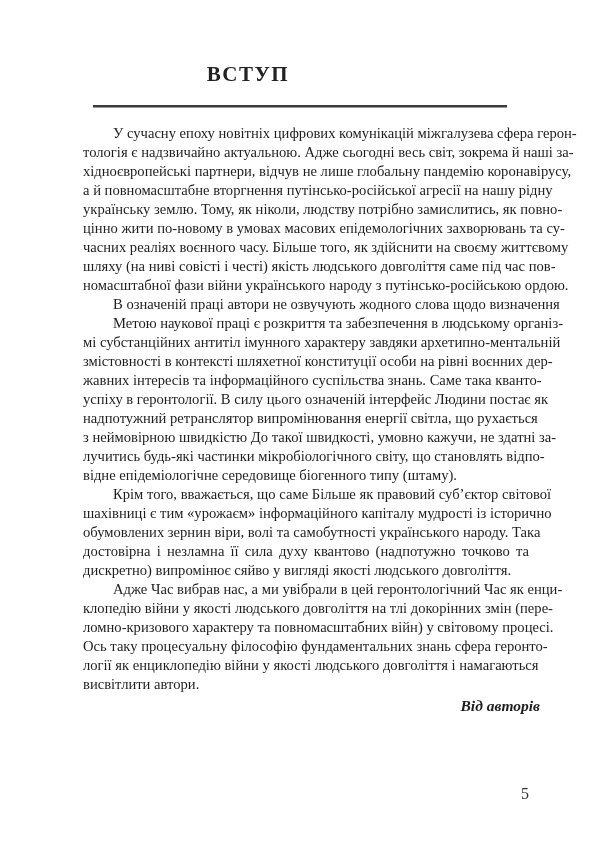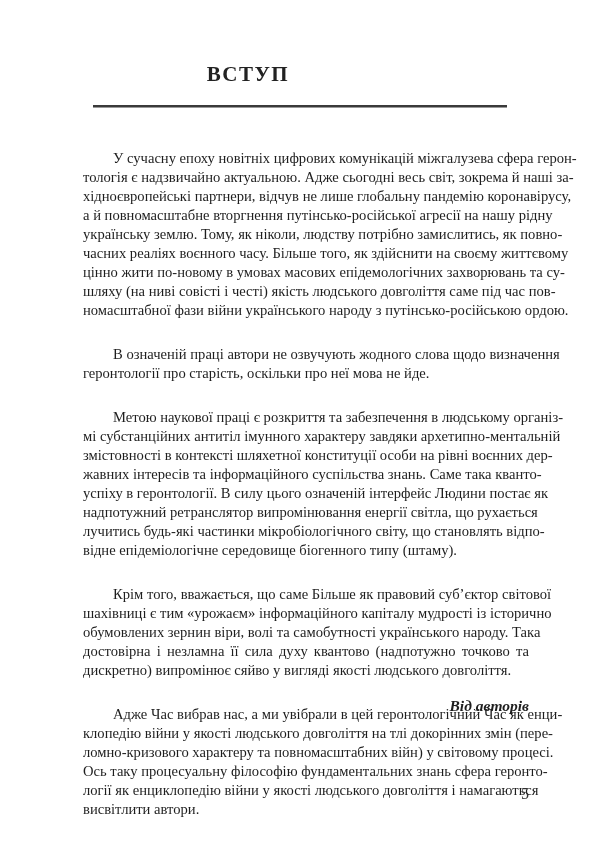--- a/index.html
+++ b/index.html
@@ -6,58 +6,58 @@
   body { width: 600px; height: 851px; position: relative; overflow: hidden;
          font-family: "Liberation Serif", "DejaVu Serif", serif; color: #1e1e1e; }
   .title { position: absolute; top: 62px; left: 0; width: 496px; text-align: center;
            font-weight: bold; font-size: 21px; letter-spacing: 1.5px; color: #222; }
   .rule { position: absolute; top: 105px; left: 93px; width: 414px; height: 2px;
           background: #3a3a3a; border-bottom: 1px solid #999; }
   .body { position: absolute; top: 124px; left: 83px; width: 446px; }
   .line { display: block; font-size: 14.6px; line-height: 19px; height: 19px;
           text-align: justify; text-align-last: justify; white-space: nowrap; overflow: visible; }
   .line.last { text-align-last: left; }
-  .line.indent { padding-left: 30px; margin-top: 25px; }
+  .line.indent { padding-left: 30px; }
   .em { }
-  .sign { position: absolute; top: 697px; right: 71px; font-weight: bold; font-style: italic;
+  .sign { position: absolute; top: 697px; right: 60px; font-weight: bold; font-style: italic;
           font-size: 15.5px; color: #1e1e1e; }
   .pagenum { position: absolute; top: 785px; left: 521px; font-size: 16px; color: #333; }
 </style>
 </head>
 <body>
 
 <div class="title">ВСТУП</div>
 <div class="rule"></div>
 
 <div class="body">
 
   <div>
     <span class="line indent">У сучасну епоху новітніх цифрових комунікацій міжгалузева сфера герон-</span>
     <span class="line">тологія є надзвичайно актуальною. Адже сьогодні весь світ, зокрема й наші за-</span>
     <span class="line">хідноєвропейські партнери, відчув не лише глобальну пандемію коронавірусу,</span>
     <span class="line">а й повномасштабне вторгнення путінсько-російської агресії на нашу рідну</span>
     <span class="line">українську землю. Тому, як ніколи, людству потрібно замислитись, як повно-</span>
+    <span class="line">цінно жити по-новому в умовах масових епідемологічних захворювань та су-</span>
     <span class="line">часних реаліях воєнного часу. Більше того, як здійснити на своєму життєвому</span>
-    <span class="line">цінно жити по-новому в умовах масових епідемологічних захворювань та су-</span>
     <span class="line">шляху (на ниві совісті і честі) якість людського довголіття саме під час пов-</span>
     <span class="line">номасштабної фази війни українського народу з путінсько-російською ордою.</span>
   </div>
 
   <div>
     <span class="line indent">В означеній праці автори не озвучують жодного слова щодо визначення</span>
-    <span class="line last">геронтології про старість, оскільки про неї мова не йде.</span>
   </div>
 
   <div>
     <span class="line indent"><span class="em">Метою наукової праці</span><span> є розкриття та забезпечення в людському організ-</span></span>
     <span class="line">мі субстанційних антитіл імунного характеру завдяки архетипно-ментальній</span>
     <span class="line">змістовності в контексті шляхетної конституції особи на рівні воєнних дер-</span>
     <span class="line">жавних інтересів та інформаційного суспільства знань. Саме така кванто-</span>
     <span class="line">успіху в геронтології. В силу цього означеній інтерфейс Людини постає як</span>
     <span class="line">надпотужний ретранслятор випромінювання енергії світла, що рухається</span>
+    <span class="line">з неймовірною швидкістю До такої швидкості, умовно кажучи, не здатні за-</span>
     <span class="line">лучитись будь-які частинки мікробіологічного світу, що становлять відпо-</span>
     <span class="line last">відне епідеміологічне середовище біогенного типу (штаму).</span>
   </div>
 
   <div>
     <span class="line indent">Крім того, вважається, що саме Більше як правовий суб’єктор світової</span>
     <span class="line">шахівниці є тим «урожаєм» інформаційного капіталу мудрості із історично</span>
     <span class="line">обумовлених зернин віри, волі та самобутності українського народу. Така</span>
     <span class="line">достовірна і незламна її сила духу квантово (надпотужно точково та</span>
     <span class="line last">дискретно) випромінює сяйво у вигляді якості людського довголіття.</span>

